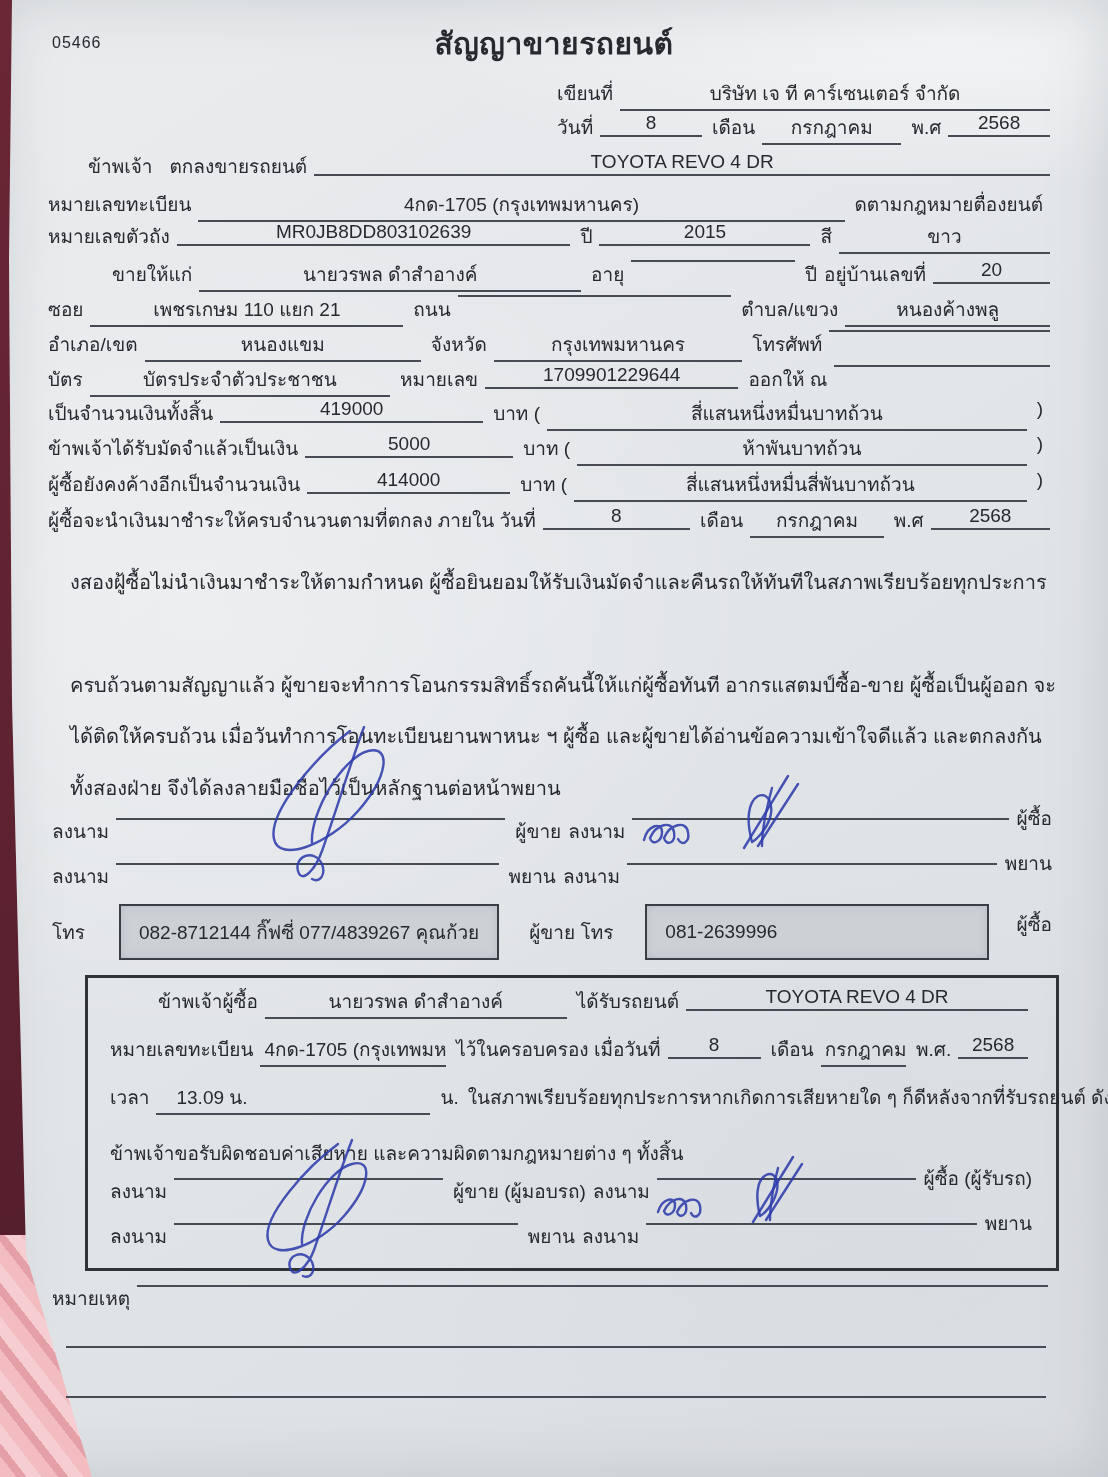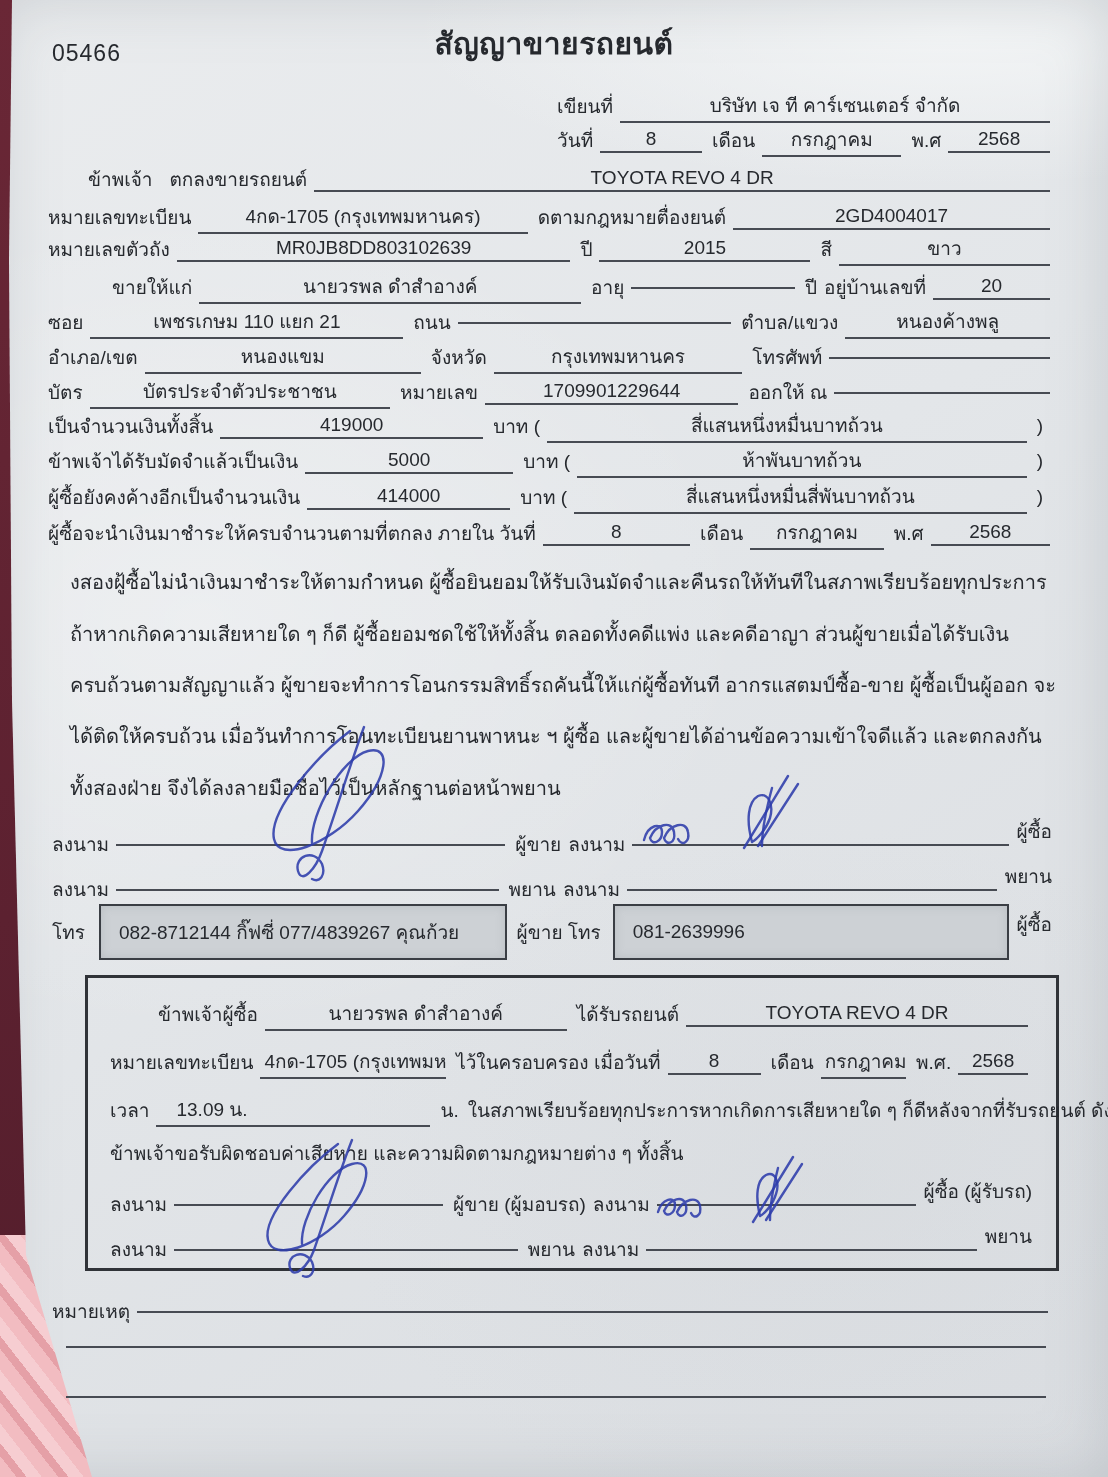--- a/index.html
+++ b/index.html
@@ -17,30 +17,30 @@
     position:absolute;inset:0;
     clip-path:polygon(12px 0%,100% 0%,100% 100%,92px 100%,26px 1255px,12px 700px,9px 260px);
     background:
       radial-gradient(900px 260px at 86% 2%, #f3f5f6 0%, rgba(243,245,246,0) 60%),
       radial-gradient(800px 600px at 18% 42%, rgba(255,255,255,.30), rgba(255,255,255,0) 70%),
       radial-gradient(700px 500px at 75% 80%, rgba(210,214,218,.35), rgba(210,214,218,0) 70%),
       linear-gradient(148deg,#eaecee 0%,#e3e6e9 45%,#dadde1 100%);
     box-shadow:inset 0 0 60px rgba(120,126,134,.25);
   }
   .content{position:absolute;inset:0;font-size:19px;}
-  .docnum{position:absolute;left:52px;top:40px;font-size:23px;letter-spacing:1px;}
+  .docnum{position:absolute;left:52px;top:34px;font-size:16px;letter-spacing:1px;}
   .title{position:absolute;left:0;right:0;top:20px;text-align:center;font-size:30px;font-weight:bold;letter-spacing:.5px;}
-  .row{position:absolute;display:flex;align-items:center;height:32px;margin-top:12px;}
+  .row{position:absolute;display:flex;align-items:flex-start;height:32px;}
   .lbl{white-space:nowrap;padding:0 7px 1px 0;}
   .lbl.mid{padding:0 7px 1px 10px;}
   .val{flex:1;text-align:center;border-bottom:2px solid #474b53;white-space:nowrap;padding:0 4px 1px;overflow:hidden;}
   .ln{flex:1;border-bottom:2px solid #474b53;height:2px;}
   .raised{position:relative;top:-13px;padding:0 0 0 8px;white-space:nowrap;}
   .para{position:absolute;left:70px;right:56px;font-size:20px;white-space:nowrap;}
-  .telrow{position:absolute;display:flex;align-items:center;}
+  .telrow{position:absolute;display:flex;align-items:center;gap:20px;}
   .telbox{border:2px solid #3a3e44;background:#cdd1d5;height:52px;display:flex;align-items:center;padding:0 18px;white-space:nowrap;box-shadow:inset 0 0 10px rgba(150,155,160,.35);}
   .bigbox{position:absolute;left:85px;top:975px;width:968px;height:290px;border:3px solid #303338;}
   .bigbox .row{left:0;right:0;}
   .plain{position:absolute;white-space:nowrap;font-size:19px;}
   svg.sig{position:absolute;pointer-events:none;}
   svg.sig path{fill:none;stroke:#2e3cab;stroke-width:2.4;stroke-linecap:round;stroke-linejoin:round;opacity:.88;}
 </style>
 </head>
 <body>
 
@@ -68,21 +68,20 @@
   <div class="row" style="top:151px;left:88px;right:58px">
     <span class="lbl">ข้าพเจ้า</span>
     <span class="lbl mid">ตกลงขายรถยนต์</span>
     <span class="val" style="flex:1.5">TOYOTA REVO 4 DR</span>
   </div>
 
   <div class="row" style="top:189px;left:48px;right:58px">
     <span class="lbl">หมายเลขทะเบียน</span>
     <span class="val" style="flex:1.3">4กด-1705 (กรุงเทพมหานคร)</span>
     <span class="lbl mid">ดตามกฎหมายตื่องยนต์</span>
-    <span class="val" style="flex:1.25">2GD4004017</span>
   </div>
 
   <div class="row" style="top:221px;left:48px;right:58px">
     <span class="lbl">หมายเลขตัวถัง</span>
     <span class="val" style="flex:1.9">MR0JB8DD803102639</span>
     <span class="lbl mid">ปี</span>
     <span class="val" style="flex:1">2015</span>
     <span class="lbl mid">สี</span>
     <span class="val" style="flex:1">ขาว</span>
   </div>
@@ -151,21 +150,20 @@
   <div class="row" style="top:505px;left:48px;right:58px">
     <span class="lbl">ผู้ซื้อจะนำเงินมาชำระให้ครบจำนวนตามที่ตกลง ภายใน วันที่</span>
     <span class="val" style="flex:1">8</span>
     <span class="lbl mid">เดือน</span>
     <span class="val" style="flex:.9">กรกฎาคม</span>
     <span class="lbl mid">พ.ศ</span>
     <span class="val" style="flex:.8">2568</span>
   </div>
 
   <div class="para" style="top:566px">งสองฝู้ซื้อไม่นำเงินมาชำระให้ตามกำหนด  ผู้ซื้อยินยอมให้รับเงินมัดจำและคืนรถให้ทันทีในสภาพเรียบร้อยทุกประการ</div>
-  <div class="para" style="top:618px">ถ้าหากเกิดความเสียหายใด ๆ ก็ดี  ผู้ซื้อยอมชดใช้ให้ทั้งสิ้น  ตลอดทั้งคดีแพ่ง และคดีอาญา  ส่วนผู้ขายเมื่อได้รับเงิน</div>
   <div class="para" style="top:720px">ได้ติดให้ครบถ้วน  เมื่อวันทำการโอนทะเบียนยานพาหนะ ฯ  ผู้ซื้อ  และผู้ขายได้อ่านข้อความเข้าใจดีแล้ว  และตกลงกัน</div>
   <div class="para" style="top:669px">ครบถ้วนตามสัญญาแล้ว  ผู้ขายจะทำการโอนกรรมสิทธิ์รถคันนี้ให้แก่ผู้ซื้อทันที  อากรแสตมป์ซื้อ-ขาย ผู้ซื้อเป็นผู้ออก จะ</div>
   <div class="para" style="top:772px">ทั้งสองฝ่าย  จึงได้ลงลายมือชื่อไว้เป็นหลักฐานต่อหน้าพยาน</div>
 
   <div class="row" style="top:816px;left:52px;right:56px">
     <span class="lbl">ลงนาม</span>
     <span class="ln" style="flex:1.5"></span>
     <span class="lbl mid">ผู้ขาย</span>
     <span class="lbl">ลงนาม</span>
     <span class="ln" style="flex:1.45"></span>

